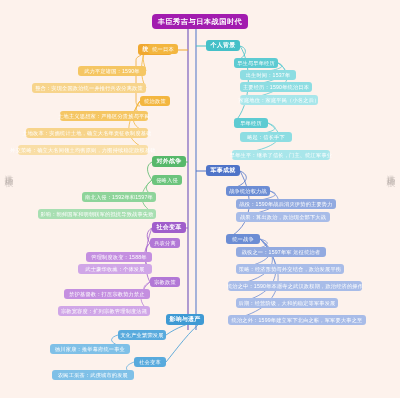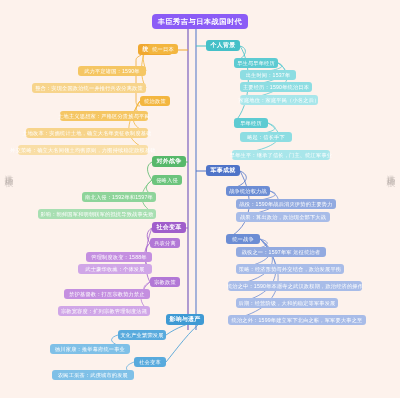--- a/index.html
+++ b/index.html
@@ -102,21 +102,21 @@
     <path d="M260 239 C272 242 272 248 236 252" stroke="#6c8dd4" stroke-width=".8" fill="none"></path>
     <path d="M260 239 C276 250 276 262 236 269" stroke="#6c8dd4" stroke-width=".8" fill="none"></path>
     <path d="M260 239 C280 256 280 278 228 286" stroke="#6c8dd4" stroke-width=".8" fill="none"></path>
     <path d="M260 239 C284 262 284 294 236 303" stroke="#6c8dd4" stroke-width=".8" fill="none"></path>
     <path d="M260 239 C288 268 288 310 228 320" stroke="#6c8dd4" stroke-width=".8" fill="none"></path>
   </svg>
 
   <div class="wm" style="left:2px;top:168px;">迅捷画板</div>
   <div class="wm" style="left:384px;top:168px;">迅捷画板</div>
 
-  <div class="node root" style="left:152px;top:14px;width:96px;height:15px;background:#8b5cf6;">丰臣秀吉与日本战国时代</div>
+  <div class="node root" style="left:152px;top:14px;width:96px;height:15px;background:#a21caf;">丰臣秀吉与日本战国时代</div>
 
   <div class="node branch" style="left:138px;top:44px;width:34px;height:11px;background:#f0a830;">统一大业</div>
 
   <div class="node leaf" style="left:148px;top:44px;width:30px;height:10px;background:#f3b63f;">统一日本</div>
   <div class="node leaf" style="left:78px;top:66px;width:68px;height:10px;background:#f5c663;">武力平定诸国：1590年</div>
   <div class="node leaf" style="left:32px;top:83px;width:114px;height:10px;background:#f7d48b;">整合：实现全国政治统一并推行兵农分离政策</div>
   <div class="node leaf" style="left:140px;top:96px;width:30px;height:10px;background:#f3b63f;">统治政策</div>
   <div class="node leaf" style="left:60px;top:111px;width:88px;height:10px;background:#f5c663;">土地主义思想家：严格区分贵族与平民</div>
   <div class="node leaf" style="left:26px;top:128px;width:122px;height:10px;background:#f7d48b;">土地改革：实施统计土地，确立大名年贡征收制度基础</div>
   <div class="node leaf" style="left:18px;top:145px;width:130px;height:10px;background:#f9dea6;">外交策略：确立大名间领土均衡原则，力图持续稳定政权基础</div>

